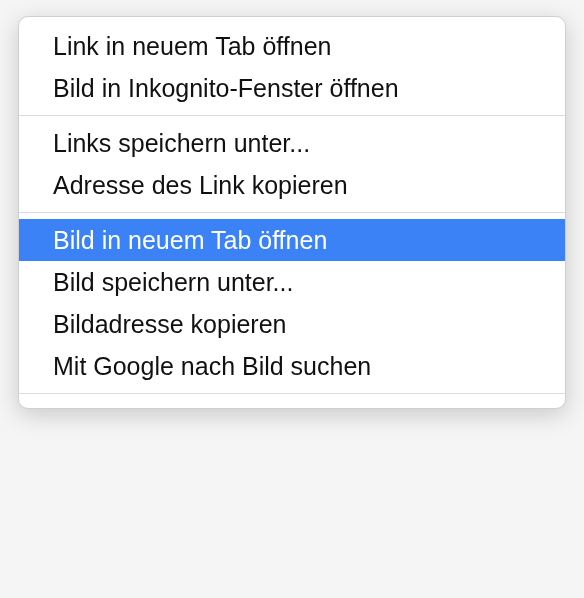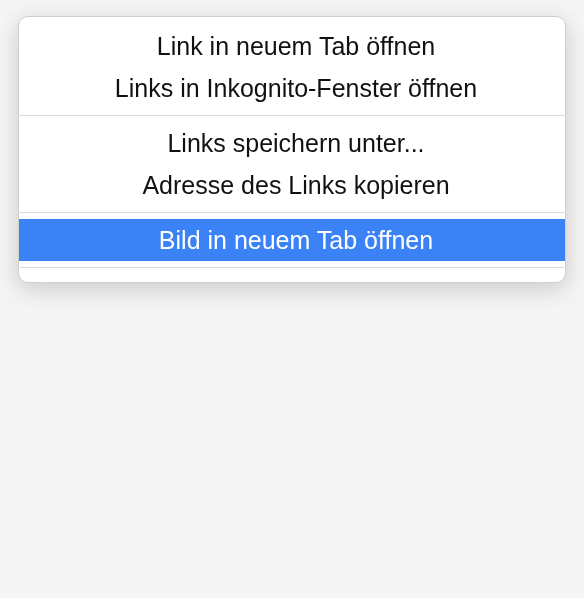--- a/index.html
+++ b/index.html
@@ -15,21 +15,20 @@
   }
   .context-menu {
     margin: 16px 18px;
     width: 548px;
     background: #ffffff;
     border: 1px solid #d0d0d0;
     border-radius: 10px;
     box-shadow: 0 6px 24px rgba(0,0,0,0.18);
     padding: 8px 0;
     box-sizing: border-box;
-    text-align: center;
   }
   .menu-item {
     font-size: 25px;
     line-height: 34px;
     padding: 4px 26px 4px 34px;
     color: #111;
     cursor: default;
     user-select: none;
     white-space: nowrap;
   }
@@ -42,27 +41,30 @@
     background: #dcdcdc;
     margin: 6px 0;
   }
 </style>
 </head>
 <body>
 
 <div class="context-menu">
 
   <div class="menu-item">Link in neuem Tab öffnen</div>
-  <div class="menu-item">Links in Inkognito-Fenster öffnen</div>
+  <div class="menu-item">Bild in Inkognito-Fenster öffnen</div>
 
   <div class="separator"></div>
 
   <div class="menu-item">Links speichern unter...</div>
-  <div class="menu-item">Adresse des Links kopieren</div>
+  <div class="menu-item">Adresse des Link kopieren</div>
 
   <div class="separator"></div>
 
   <div class="menu-item selected">Bild in neuem Tab öffnen</div>
+  <div class="menu-item">Bild speichern unter...</div>
+  <div class="menu-item">Bildadresse kopieren</div>
+  <div class="menu-item">Mit Google nach Bild suchen</div>
 
   <div class="separator"></div>
 
 
 </div>
 
 </body></html>

